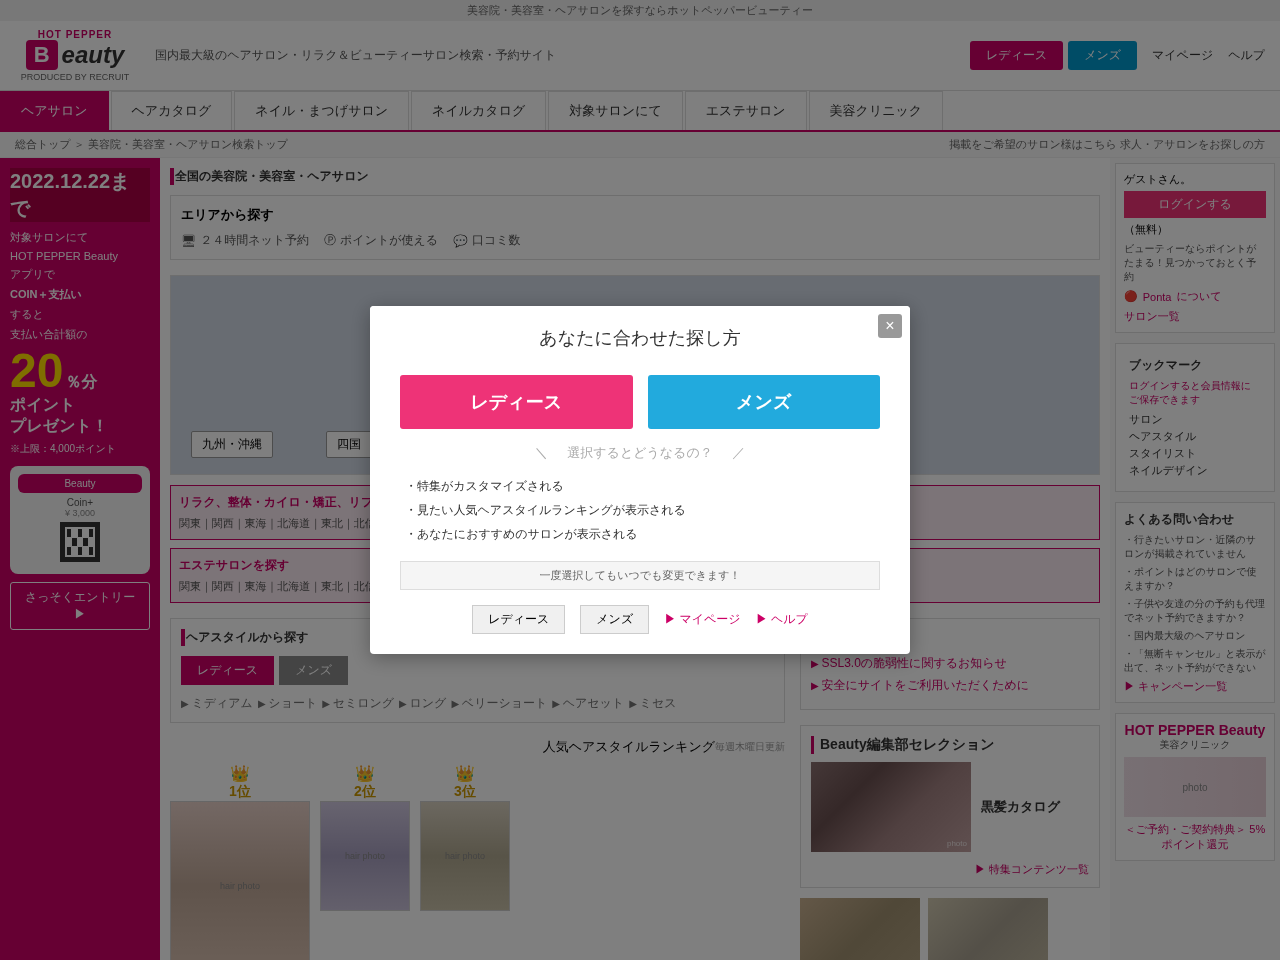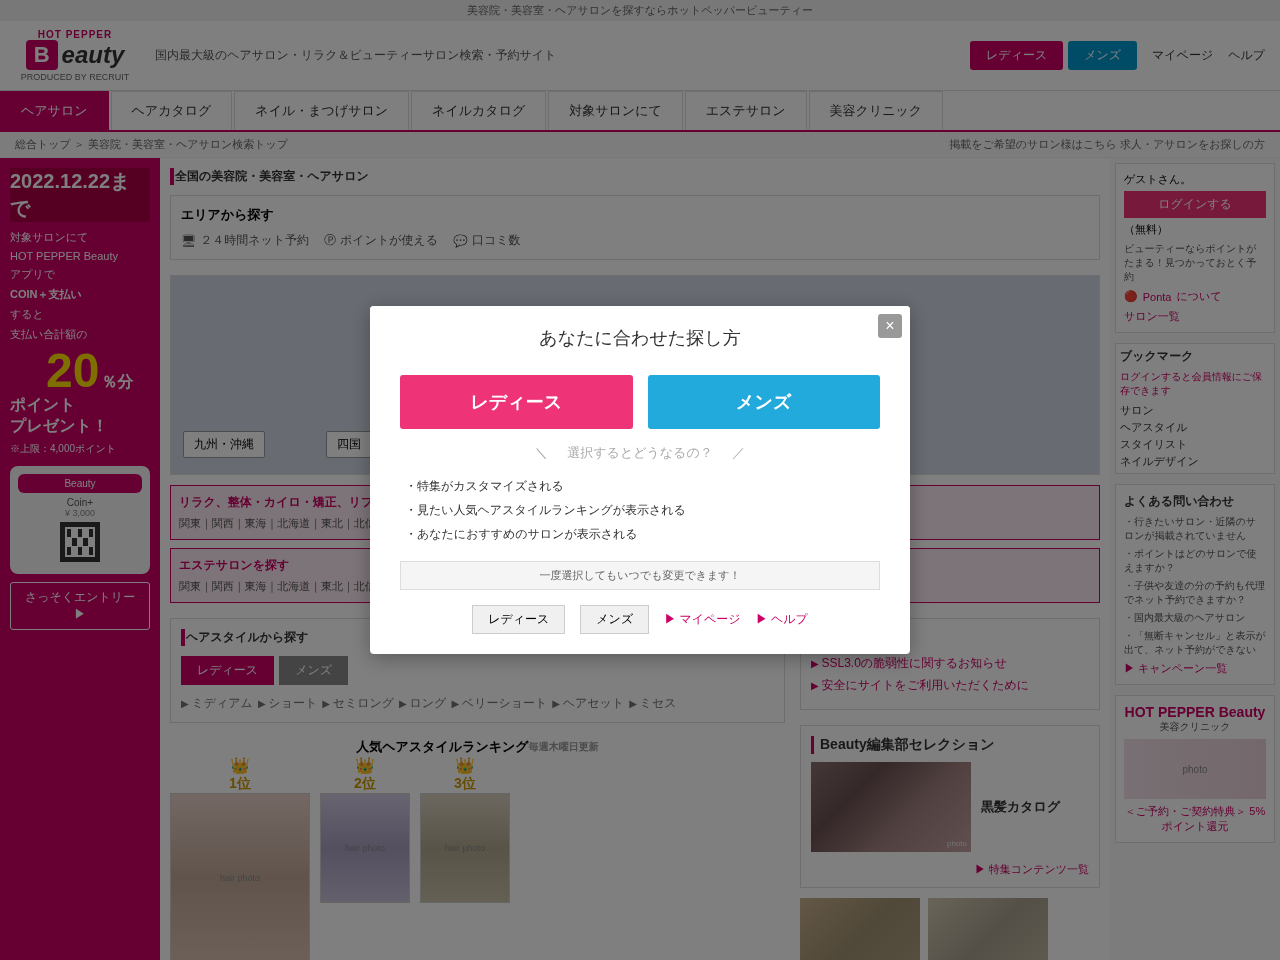--- a/index.html
+++ b/index.html
@@ -31,21 +31,21 @@
     
     .breadcrumb-bar { display: flex; justify-content: space-between; background: #f9f9f9; padding: 5px 15px; font-size: 11px; color: #666; border-bottom: 1px solid #eee; }
 
     
     .main-container { display: flex; width: 100%; }
 
     
     .left-sidebar { width: 160px; min-width: 160px; background: #cc0066; color: white; padding: 10px; font-size: 11px; }
     .promo-date { font-size: 20px; font-weight: bold; color: white; background: #aa0044; margin-bottom: 8px; }
     .promo-text { font-size: 11px; margin-bottom: 5px; }
-    .promo-percent { font-size: 48px; font-weight: bold; color: #ffdd00; line-height: 1; margin-left: 36px; }
+    .promo-percent { font-size: 48px; font-weight: bold; color: #ffdd00; line-height: 1; }
     .promo-sub { font-size: 16px; font-weight: bold; }
     .promo-note { font-size: 10px; margin-top: 5px; }
     .app-image { background: #f5f5f5; border-radius: 8px; padding: 8px; margin-top: 10px; text-align: center; color: #333; font-size: 10px; }
     .entry-btn { background: #cc0066; color: white; border: 1px solid white; padding: 6px 12px; width: 100%; margin-top: 8px; cursor: pointer; font-size: 12px; border-radius: 3px; }
 
     
     .content-area { flex: 1; padding: 10px; background: #fff; }
     .section-title { font-size: 12px; font-weight: bold; color: #333; margin-bottom: 10px; border-left: 4px solid #cc0066; padding-left: 1px; }
 
     
@@ -67,34 +67,34 @@
     .hair-style-section { border: 1px solid #ddd; padding: 10px; }
     .tab-row { display: flex; gap: 5px; margin-bottom: 10px; }
     .tab-btn { padding: 5px 15px; border: 1px solid #ddd; cursor: pointer; font-size: 12px; }
     .tab-btn.active { background: #cc0066; color: white; border-color: #cc0066; }
     .tab-btn.grey { background: #888; color: white; border-color: #888; }
     .style-links { display: flex; flex-wrap: wrap; gap: 5px; font-size: 12px; }
     .style-link { color: #737373; text-decoration: none; cursor: pointer; }
     .style-link::before { content: '▶ '; font-size: 10px; }
 
     .ranking-section { margin-top: 15px; }
-    .ranking-header { display: flex; justify-content: center; align-items: center; font-size: 13px; font-weight: bold; }
+    .ranking-header { display: flex; justify-content: flex-end; align-items: center; font-size: 13px; font-weight: normal; margin-bottom: 8px; }
     .ranking-update { font-size: 10px; color: #999; }
     .ranking-items { display: flex; gap: 10px; }
     .rank-item { text-align: center; }
     .rank-num { font-size: 14px; font-weight: bold; color: #cc9900; }
     .rank-crown { color: #cc9900; font-size: 16px; }
     .rank-img { width: 90px; height: 110px; background: #ddd; border: 1px solid #ccc; display: flex; align-items: center; justify-content: center; color: #999; font-size: 10px; overflow: hidden; }
     .rank-img-large { width: 140px; height: 170px; }
 
     
     .right-sidebar { width: 170px; min-width: 170px; padding: 5px; background: #f9f9f9; }
     .user-section { background: #fff; border: 1px solid #ddd; padding: 8px; margin-bottom: 10px; font-size: 11px; }
     .ponta-section { display: flex; align-items: center; gap: 5px; color: #cc0066; font-size: 11px; margin: 5px 0; }
-    .bookmark-section { background: #fff; border: 1px solid #ddd; padding: 4px; margin-bottom: 10px; font-size: 11px; }
+    .bookmark-section { background: #fff; border: 1px solid #ddd; padding: 13px; margin-bottom: 10px; font-size: 11px; }
     .bookmark-title { font-size: 12px; font-weight: bold; color: #333; margin-bottom: 5px; }
     .bookmark-links { display: flex; flex-direction: column; gap: 2px; }
     .bookmark-link { color: #333; text-decoration: none; font-size: 11px; }
     .faq-section { background: #fff; border: 1px solid #ddd; padding: 8px; margin-bottom: 10px; }
     .faq-title { font-size: 12px; font-weight: bold; color: #333; margin-bottom: 5px; }
     .faq-item { font-size: 10px; color: #555; margin-bottom: 4px; line-height: 1.4; }
     .campaign-link { color: #cc0066; font-size: 11px; }
 
     
     .news-section { border: 1px solid #ddd; padding: 10px; margin-bottom: 15px; }
@@ -254,21 +254,21 @@
         
         <svg width="100%" height="100%" viewBox="0 0 400 200" style="opacity:0.5;">
           <ellipse cx="200" cy="100" rx="130" ry="60" fill="#b0b8c8"></ellipse>
           <ellipse cx="120" cy="120" rx="40" ry="25" fill="#b0b8c8"></ellipse>
           <ellipse cx="80" cy="140" rx="25" ry="15" fill="#b0b8c8"></ellipse>
         </svg>
         <div class="region-btn" style="top:80px;left:310px;">関東</div>
         <div class="region-btn" style="top:110px;left:260px;">東海</div>
         <div class="region-btn" style="top:130px;left:200px;">関西</div>
         <div class="region-btn" style="top:155px;left:155px;">四国</div>
-        <div class="region-btn" style="top:155px;left:12px;">九州・沖縄</div>
+        <div class="region-btn" style="top:155px;left:20px;">九州・沖縄</div>
       </div>
     </div>
 
     <div style="margin-top:10px;">
       <div class="salon-search-box">
         <div class="salon-search-title">リラク、整体・カイロ・矯正、リフレッシュサロン（温浴・銭湯）サロンを探す</div>
         <div class="salon-regions">関東｜関西｜東海｜北海道｜東北｜北信越｜中国｜四国｜九州・沖縄</div>
       </div>
       <div class="salon-search-box">
         <div class="salon-search-title">エステサロンを探す</div>

